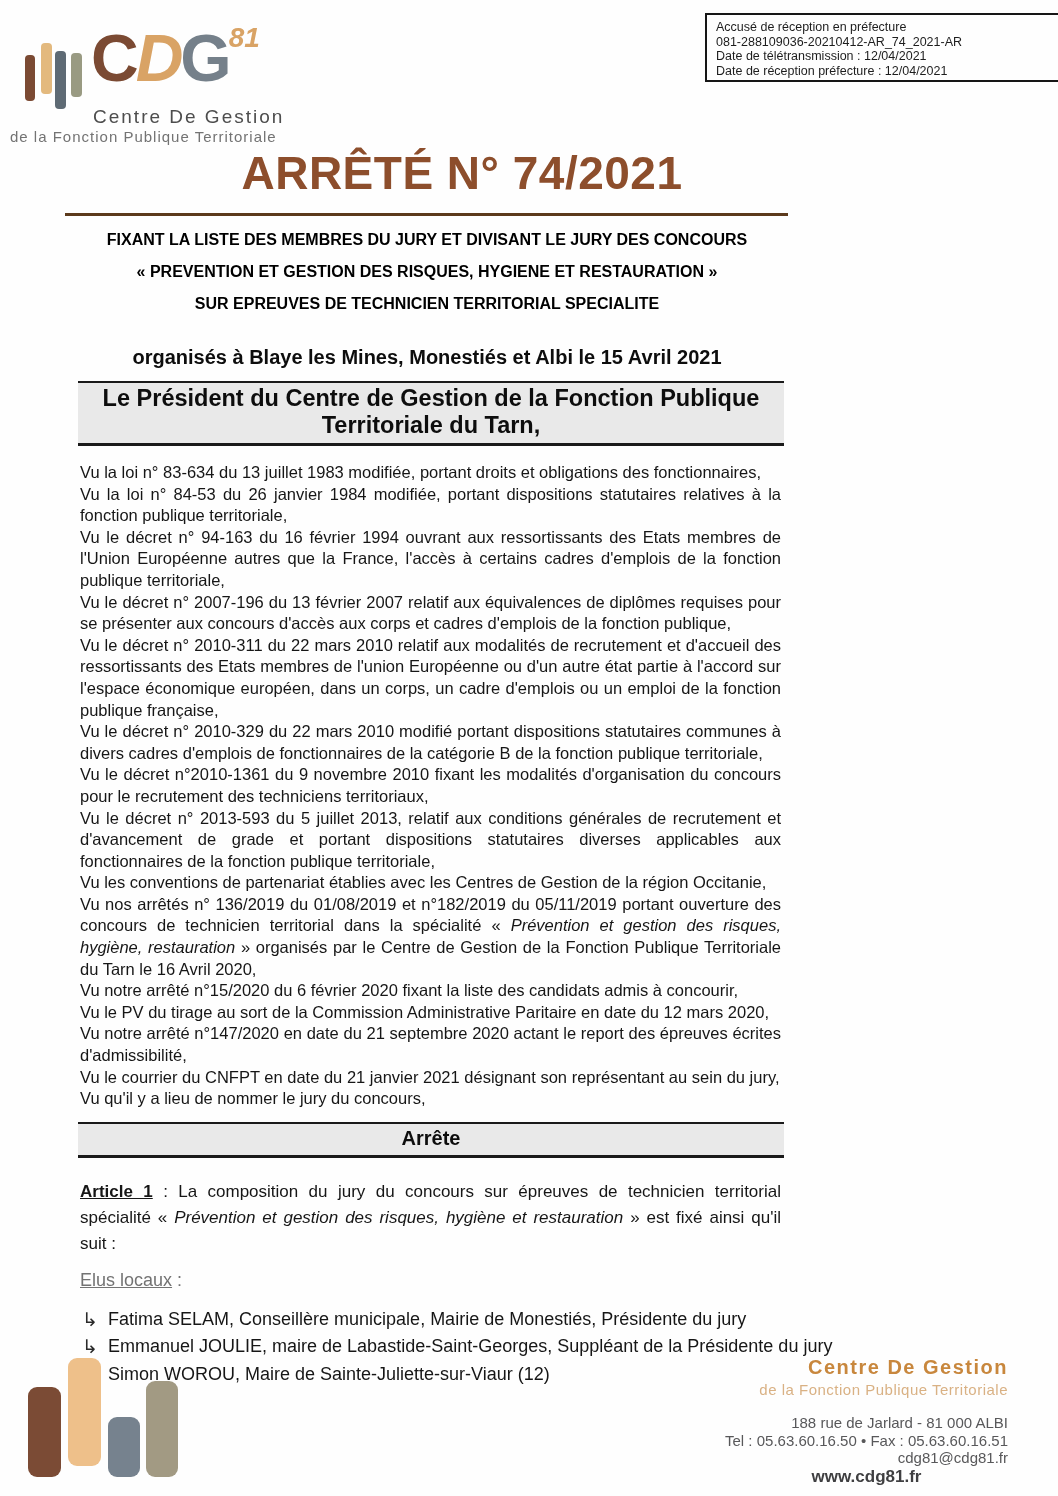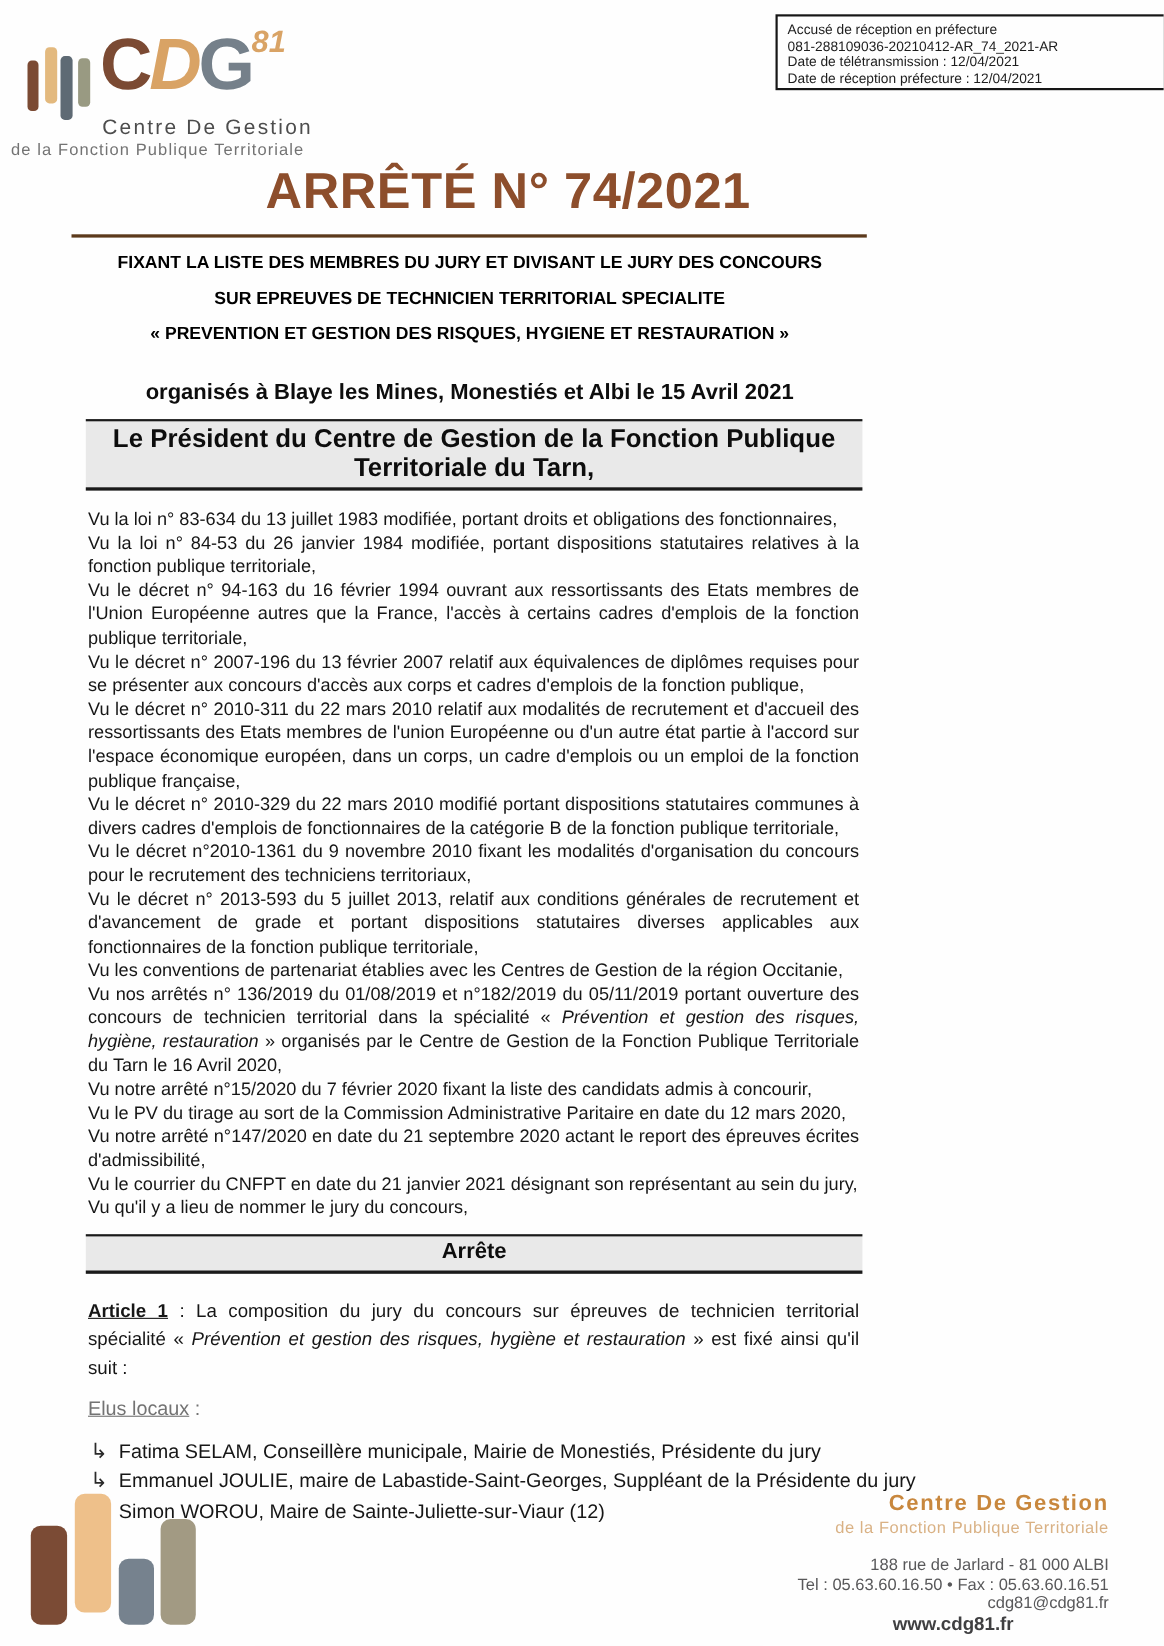--- a/index.html
+++ b/index.html
@@ -114,40 +114,40 @@
     <div>Date de réception préfecture : 12/04/2021</div>
   </div>
 
   <div class="main">
 
     <div class="doc-title">ARRÊTÉ N° 74/2021</div>
     <div class="title-rule"></div>
 
     <div class="subtitle">
       <div>FIXANT LA LISTE DES MEMBRES DU JURY ET DIVISANT LE JURY DES CONCOURS</div>
+      <div>« PREVENTION ET GESTION DES RISQUES, HYGIENE ET RESTAURATION »</div>
       <div>SUR EPREUVES DE TECHNICIEN TERRITORIAL SPECIALITE</div>
-      <div>« PREVENTION ET GESTION DES RISQUES, HYGIENE ET RESTAURATION »</div>
     </div>
 
     <div class="organized">organisés à Blaye les Mines, Monestiés et Albi le 15 Avril 2021</div>
 
     <div class="banner banner-president">Le Président du Centre de Gestion de la Fonction Publique Territoriale du Tarn,</div>
 
     <div class="body-text">
       <p><span>Vu la loi n° 83-634 du 13 juillet 1983 modifiée, portant droits et obligations des fonctionnaires,</span></p>
       <p><span>Vu la loi n° 84-53 du 26 janvier 1984 modifiée, portant dispositions statutaires relatives à la fonction publique territoriale,</span></p>
       <p><span>Vu le décret n° 94-163 du 16 février 1994 ouvrant aux ressortissants des Etats membres de l'Union Européenne autres que la France, l'accès à certains cadres d'emplois de la fonction publique territoriale,</span></p>
       <p><span>Vu le décret n° 2007-196 du 13 février 2007 relatif aux équivalences de diplômes requises pour se présenter aux concours d'accès aux corps et cadres d'emplois de la fonction publique,</span></p>
       <p><span>Vu le décret n° 2010-311 du 22 mars 2010 relatif aux modalités de recrutement et d'accueil des ressortissants des Etats membres de l'union Européenne ou d'un autre état partie à l'accord sur l'espace économique européen, dans un corps, un cadre d'emplois ou un emploi de la fonction publique française,</span></p>
       <p><span>Vu le décret n° 2010-329 du 22 mars 2010 modifié portant dispositions statutaires communes à divers cadres d'emplois de fonctionnaires de la catégorie B de la fonction publique territoriale,</span></p>
       <p><span>Vu le décret n°2010-1361 du 9 novembre 2010 fixant les modalités d'organisation du concours pour le recrutement des techniciens territoriaux,</span></p>
       <p><span>Vu le décret n° 2013-593 du 5 juillet 2013, relatif aux conditions générales de recrutement et d'avancement de grade et portant dispositions statutaires diverses applicables aux fonctionnaires de la fonction publique territoriale,</span></p>
       <p><span>Vu les conventions de partenariat établies avec les Centres de Gestion de la région Occitanie,</span></p>
       <p><span>Vu nos arrêtés n° 136/2019 du 01/08/2019 et n°182/2019 du 05/11/2019 portant ouverture des concours de technicien territorial dans la spécialité « </span><span class="ital">Prévention et gestion des risques, hygiène, restauration</span><span> » organisés par le Centre de Gestion de la Fonction Publique Territoriale du Tarn le 16 Avril 2020,</span></p>
-      <p><span>Vu notre arrêté n°15/2020 du 7 février 2020 fixant la liste des candidats admis à concourir,</span></p>
+      <p><span>Vu notre arrêté n°15/2020 du 6 février 2020 fixant la liste des candidats admis à concourir,</span></p>
       <p><span>Vu le PV du tirage au sort de la Commission Administrative Paritaire en date du 12 mars 2020,</span></p>
       <p><span>Vu notre arrêté n°147/2020 en date du 21 septembre 2020 actant le report des épreuves écrites d'admissibilité,</span></p>
       <p><span>Vu le courrier du CNFPT en date du 21 janvier 2021 désignant son représentant au sein du jury,</span></p>
       <p><span>Vu qu'il y a lieu de nommer le jury du concours,</span></p>
     </div>
 
     <div class="banner banner-arrete">Arrête</div>
 
     <div class="article"><span class="article-label">Article 1</span><span> : </span><span>La composition du jury du concours sur épreuves de technicien territorial spécialité « </span><span class="ital">Prévention et gestion des risques, hygiène et restauration</span><span> » est fixé ainsi qu'il suit :</span></div>
 

